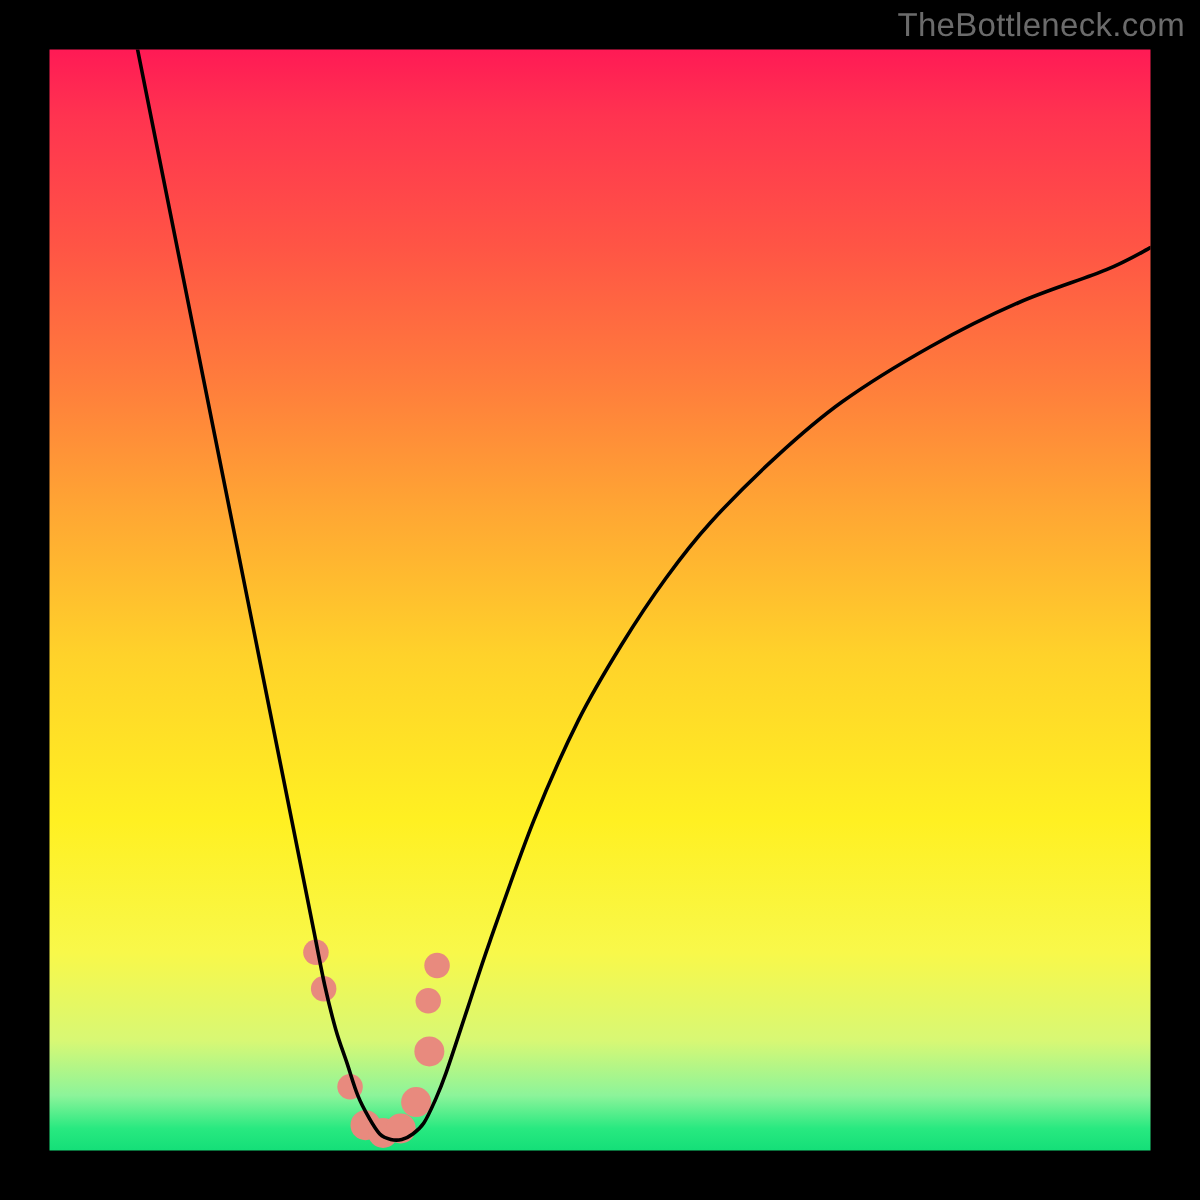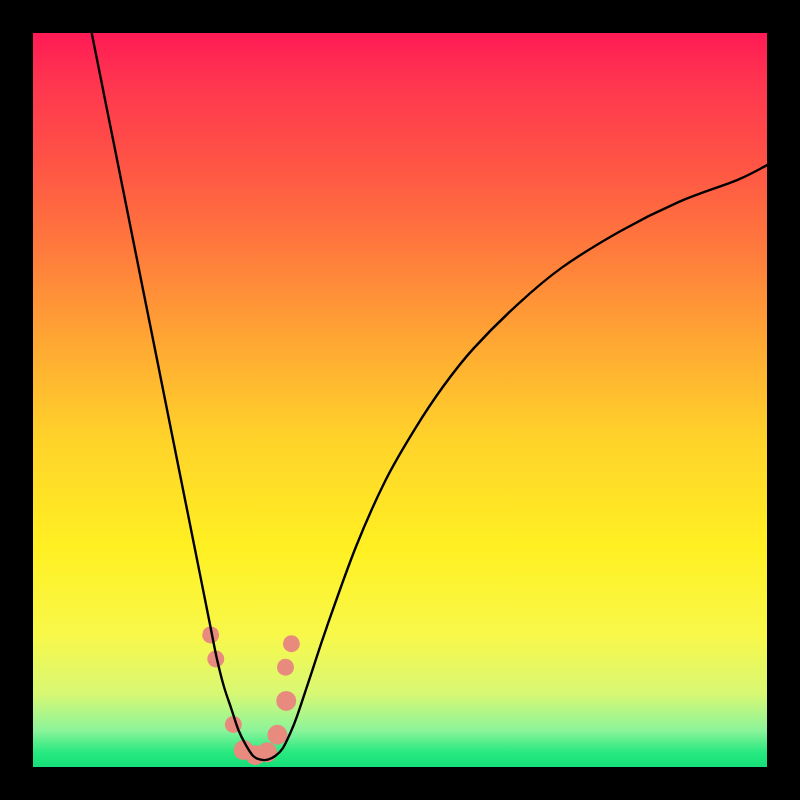--- a/index.html
+++ b/index.html
@@ -73,13 +73,14 @@
           <circle cx="258.37" cy="610.69" r="8.5" fill="#e88a7e"></circle>
           <circle cx="210.66" cy="717.12" r="10" fill="#e88a7e"></circle>
           <circle cx="222.40" cy="722.26" r="10" fill="#e88a7e"></circle>
           <circle cx="234.15" cy="719.32" r="10" fill="#e88a7e"></circle>
           <circle cx="244.42" cy="701.70" r="10" fill="#e88a7e"></circle>
           <circle cx="253.23" cy="667.94" r="10" fill="#e88a7e"></circle>
         </g>
       <path id="curve-path" fill="none" stroke="#000000" stroke-width="2.4" stroke-linecap="round" stroke-linejoin="round" d="M 58.72 0.00 C 61.17 12.23, 68.51 48.93, 73.40 73.40 C 78.29 97.87, 83.19 122.33, 88.08 146.80 C 92.97 171.27, 97.87 195.73, 102.76 220.20 C 107.65 244.67, 112.55 269.13, 117.44 293.60 C 122.33 318.07, 127.23 342.53, 132.12 367.00 C 137.01 391.47, 141.91 415.93, 146.80 440.40 C 151.69 464.87, 156.59 489.33, 161.48 513.80 C 166.37 538.27, 172.49 568.85, 176.16 587.20 C 179.83 605.55, 181.05 612.89, 183.50 623.90 C 185.95 634.91, 188.39 644.70, 190.84 653.26 C 193.29 661.82, 195.73 667.94, 198.18 675.28 C 200.63 682.62, 203.07 691.18, 205.52 697.30 C 207.97 703.42, 210.41 707.70, 212.86 711.98 C 215.31 716.26, 217.75 720.54, 220.20 722.99 C 222.65 725.44, 225.09 726.05, 227.54 726.66 C 229.99 727.27, 232.43 727.27, 234.88 726.66 C 237.33 726.05, 239.77 724.83, 242.22 722.99 C 244.67 721.15, 247.11 719.32, 249.56 715.65 C 252.01 711.98, 254.45 706.48, 256.90 700.97 C 259.35 695.47, 260.57 693.02, 264.24 682.62 C 267.91 672.22, 274.03 653.26, 278.92 638.58 C 283.81 623.90, 286.26 615.34, 293.60 594.54 C 300.94 573.74, 313.17 538.27, 322.96 513.80 C 332.75 489.33, 342.53 467.31, 352.32 447.74 C 362.11 428.17, 371.89 412.26, 381.68 396.36 C 391.47 380.46, 401.25 365.78, 411.04 352.32 C 420.83 338.86, 428.17 329.08, 440.40 315.62 C 452.63 302.16, 469.76 285.04, 484.44 271.58 C 499.12 258.12, 511.35 247.11, 528.48 234.88 C 545.61 222.65, 567.63 209.19, 587.20 198.18 C 606.77 187.17, 626.35 177.38, 645.92 168.82 C 665.49 160.26, 689.96 152.92, 704.64 146.80 C 719.32 140.68, 729.11 134.57, 734.00 132.12"></path>
     </svg>
   </div>
+  <div class="attribution">TheBottleneck.com</div>
 </div>
 
 </body></html>

